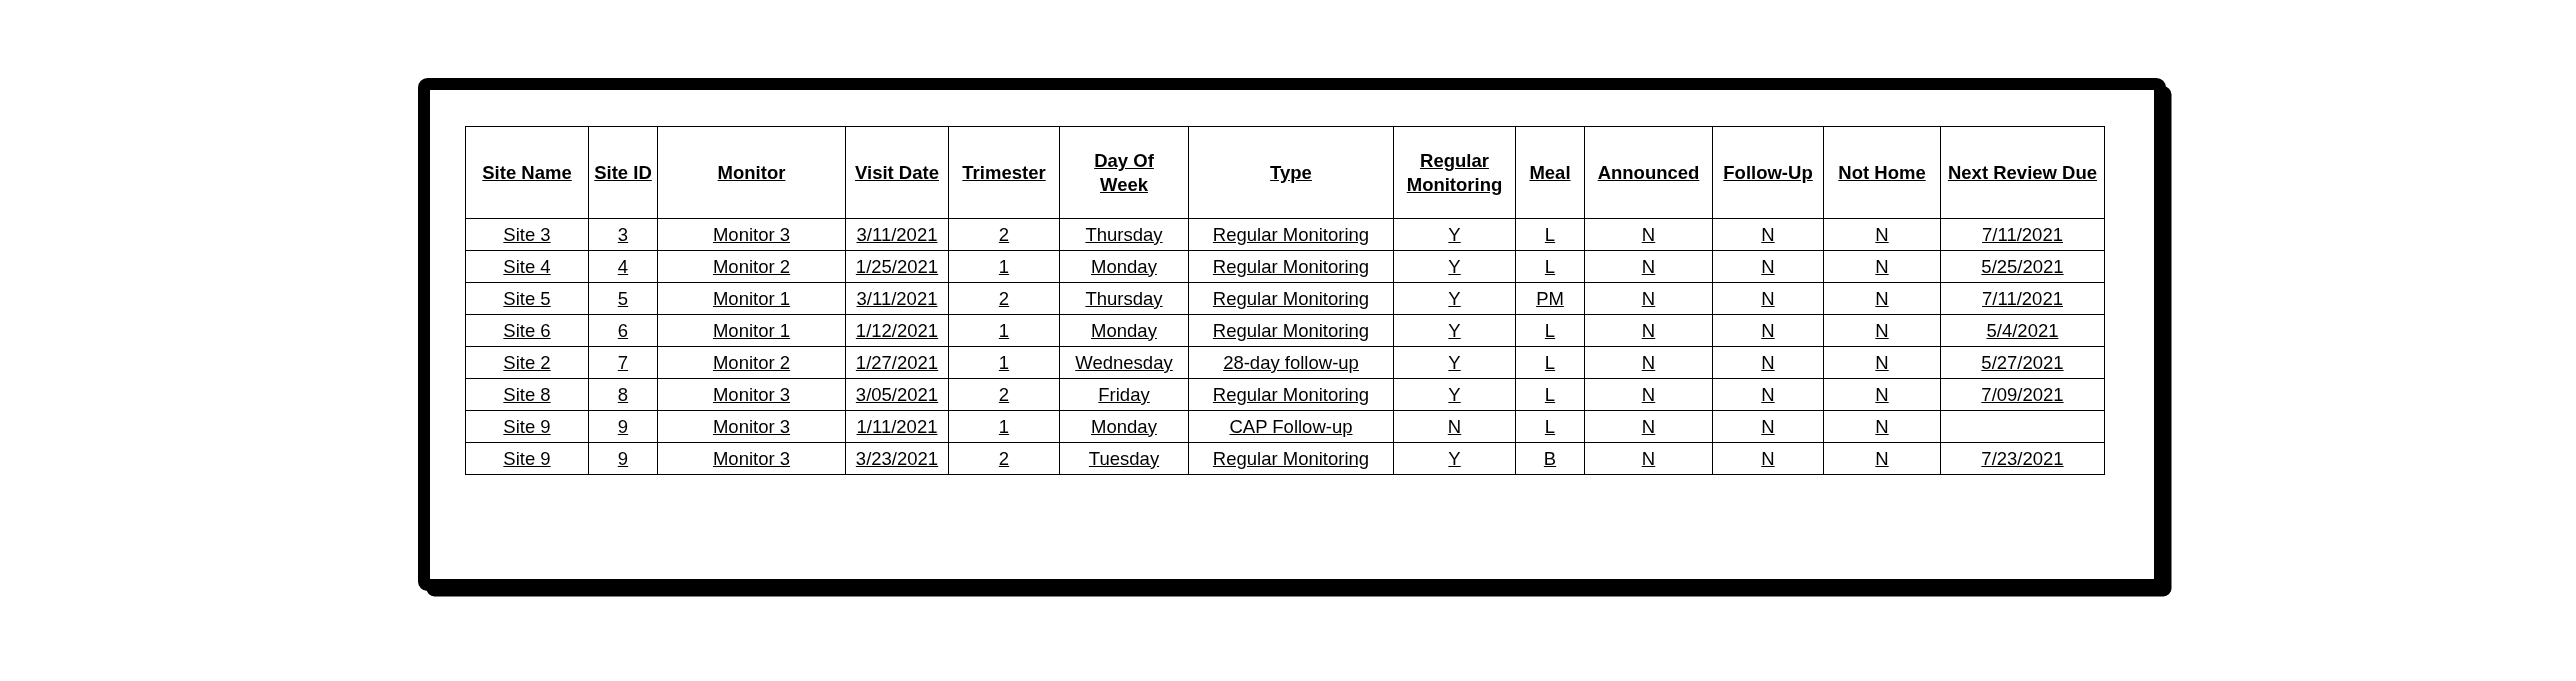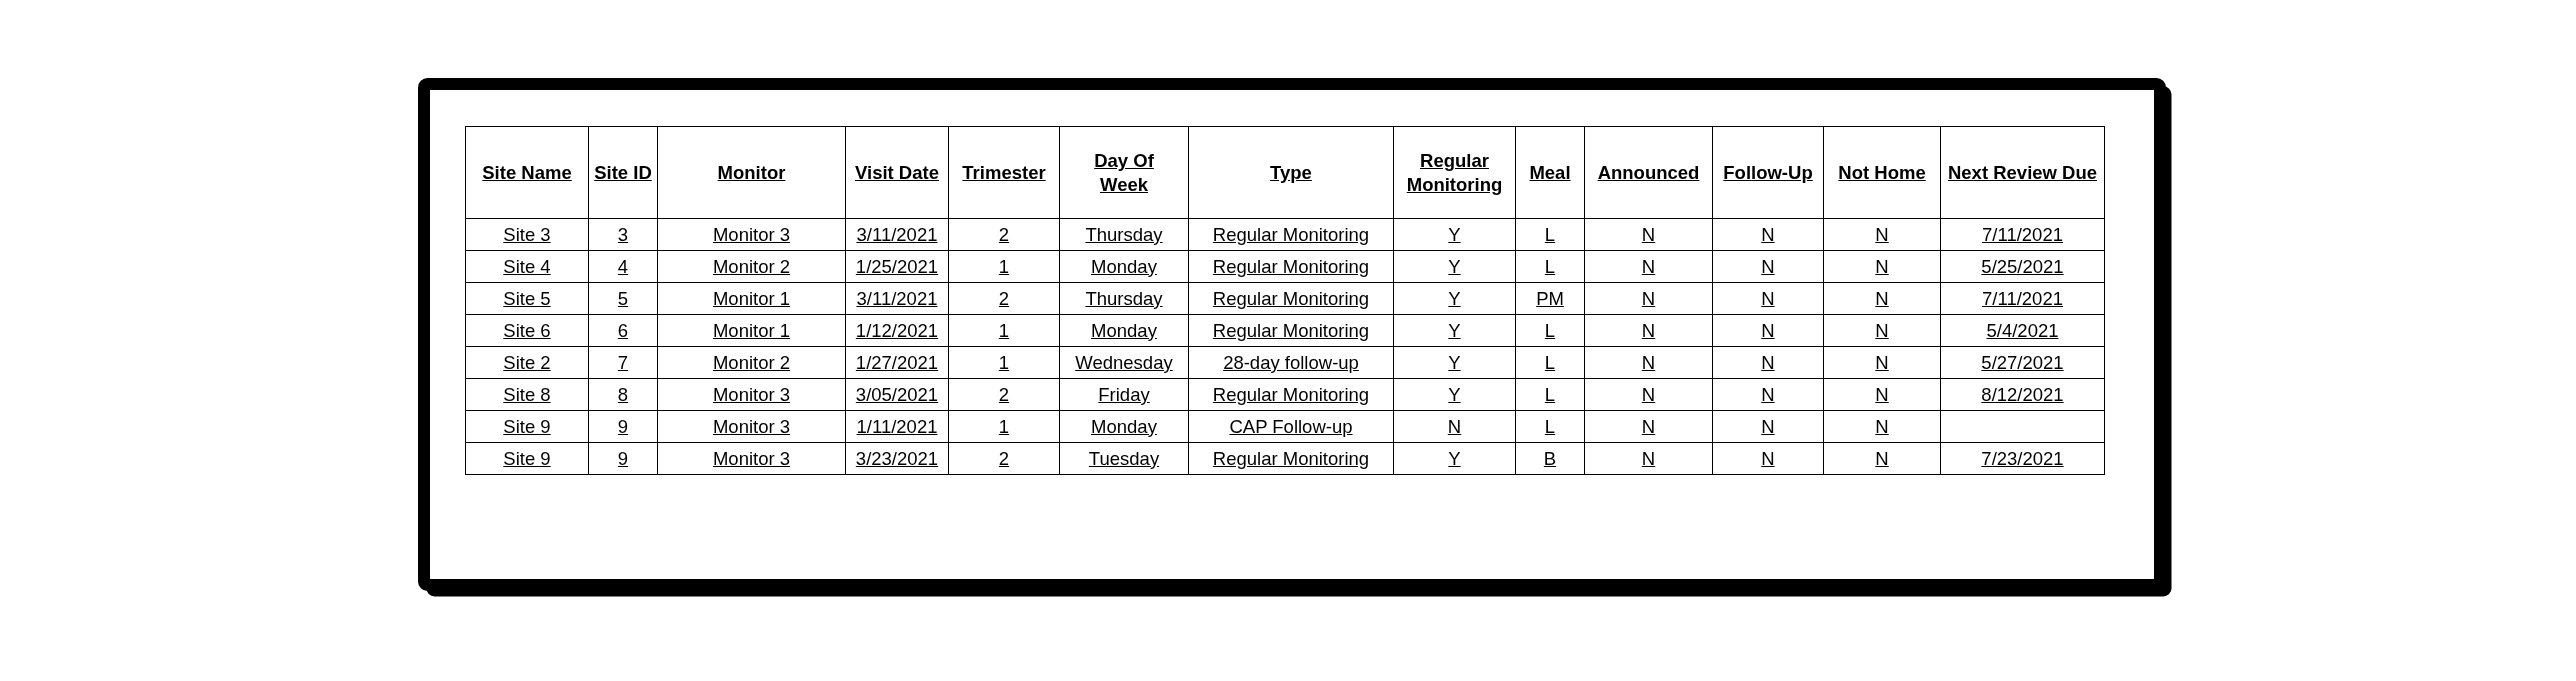--- a/index.html
+++ b/index.html
@@ -192,21 +192,21 @@
           <td>Monitor 3</td>
           <td>3/05/2021</td>
           <td>2</td>
           <td>Friday</td>
           <td>Regular Monitoring</td>
           <td>Y</td>
           <td>L</td>
           <td>N</td>
           <td>N</td>
           <td>N</td>
-          <td>8/12/2021</td>
+          <td>7/09/2021</td>
         </tr>
         <tr>
           <td>Site 9</td>
           <td>9</td>
           <td>Monitor 3</td>
           <td>1/11/2021</td>
           <td>1</td>
           <td>Monday</td>
           <td>CAP Follow-up</td>
           <td>N</td>

